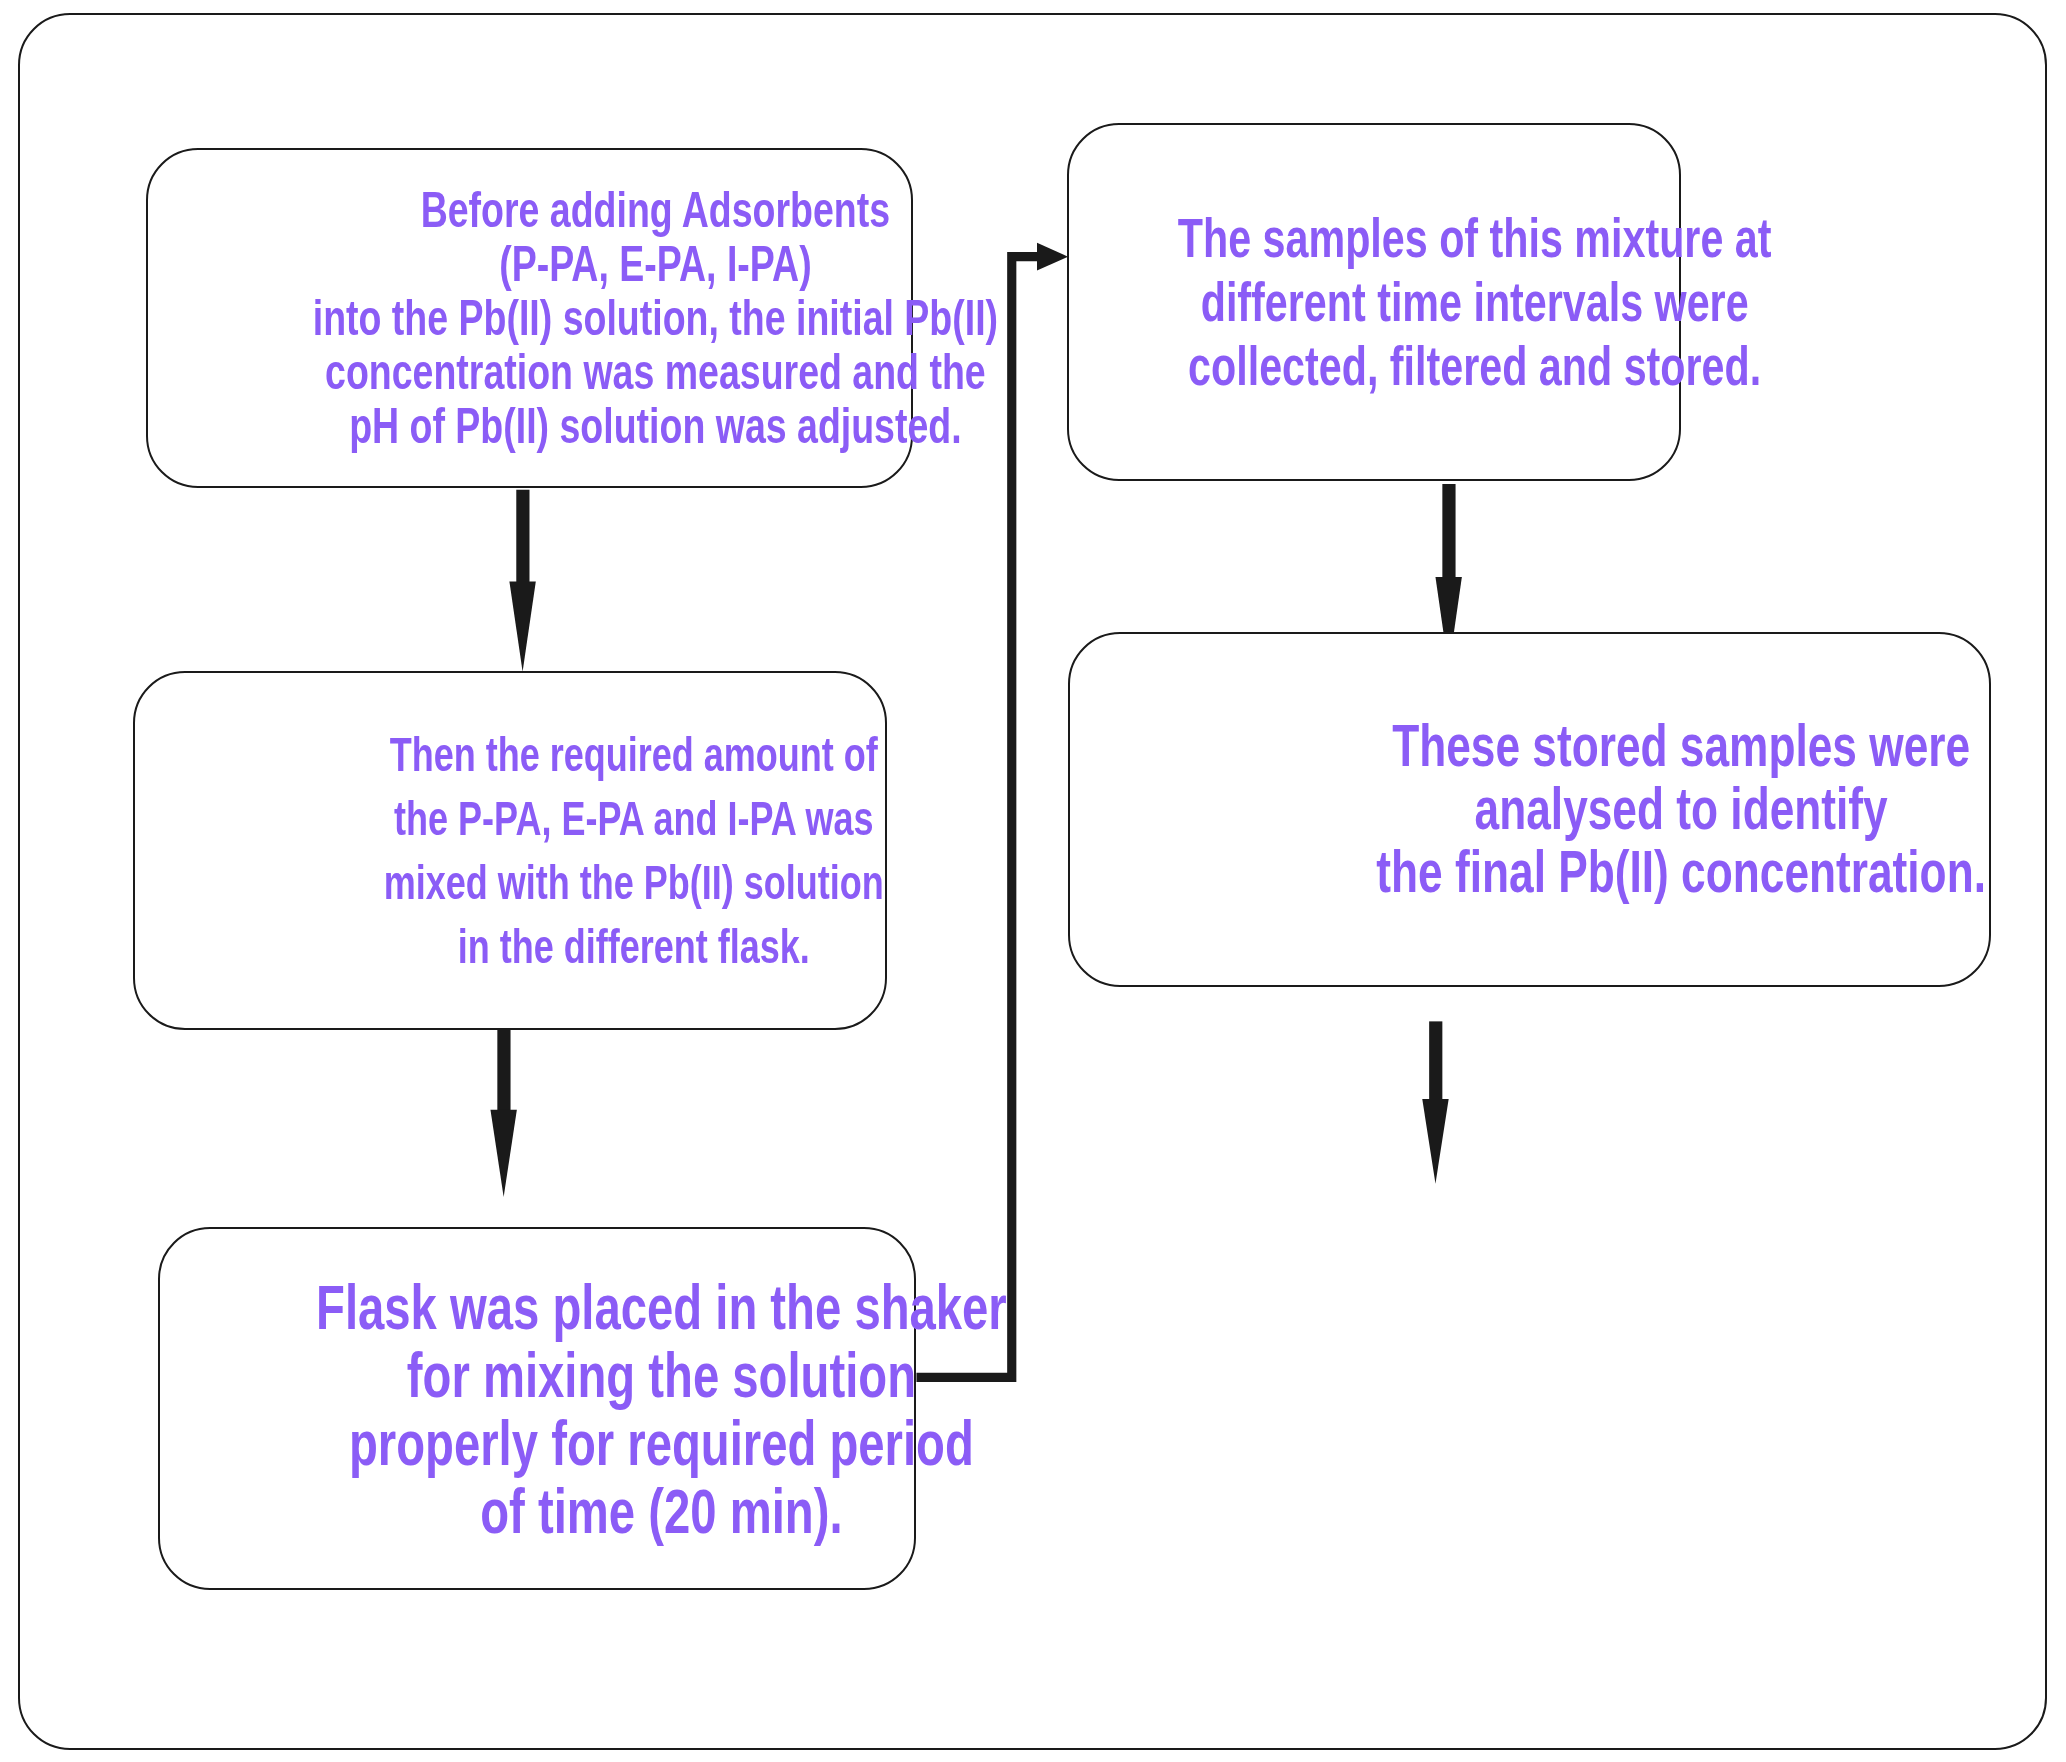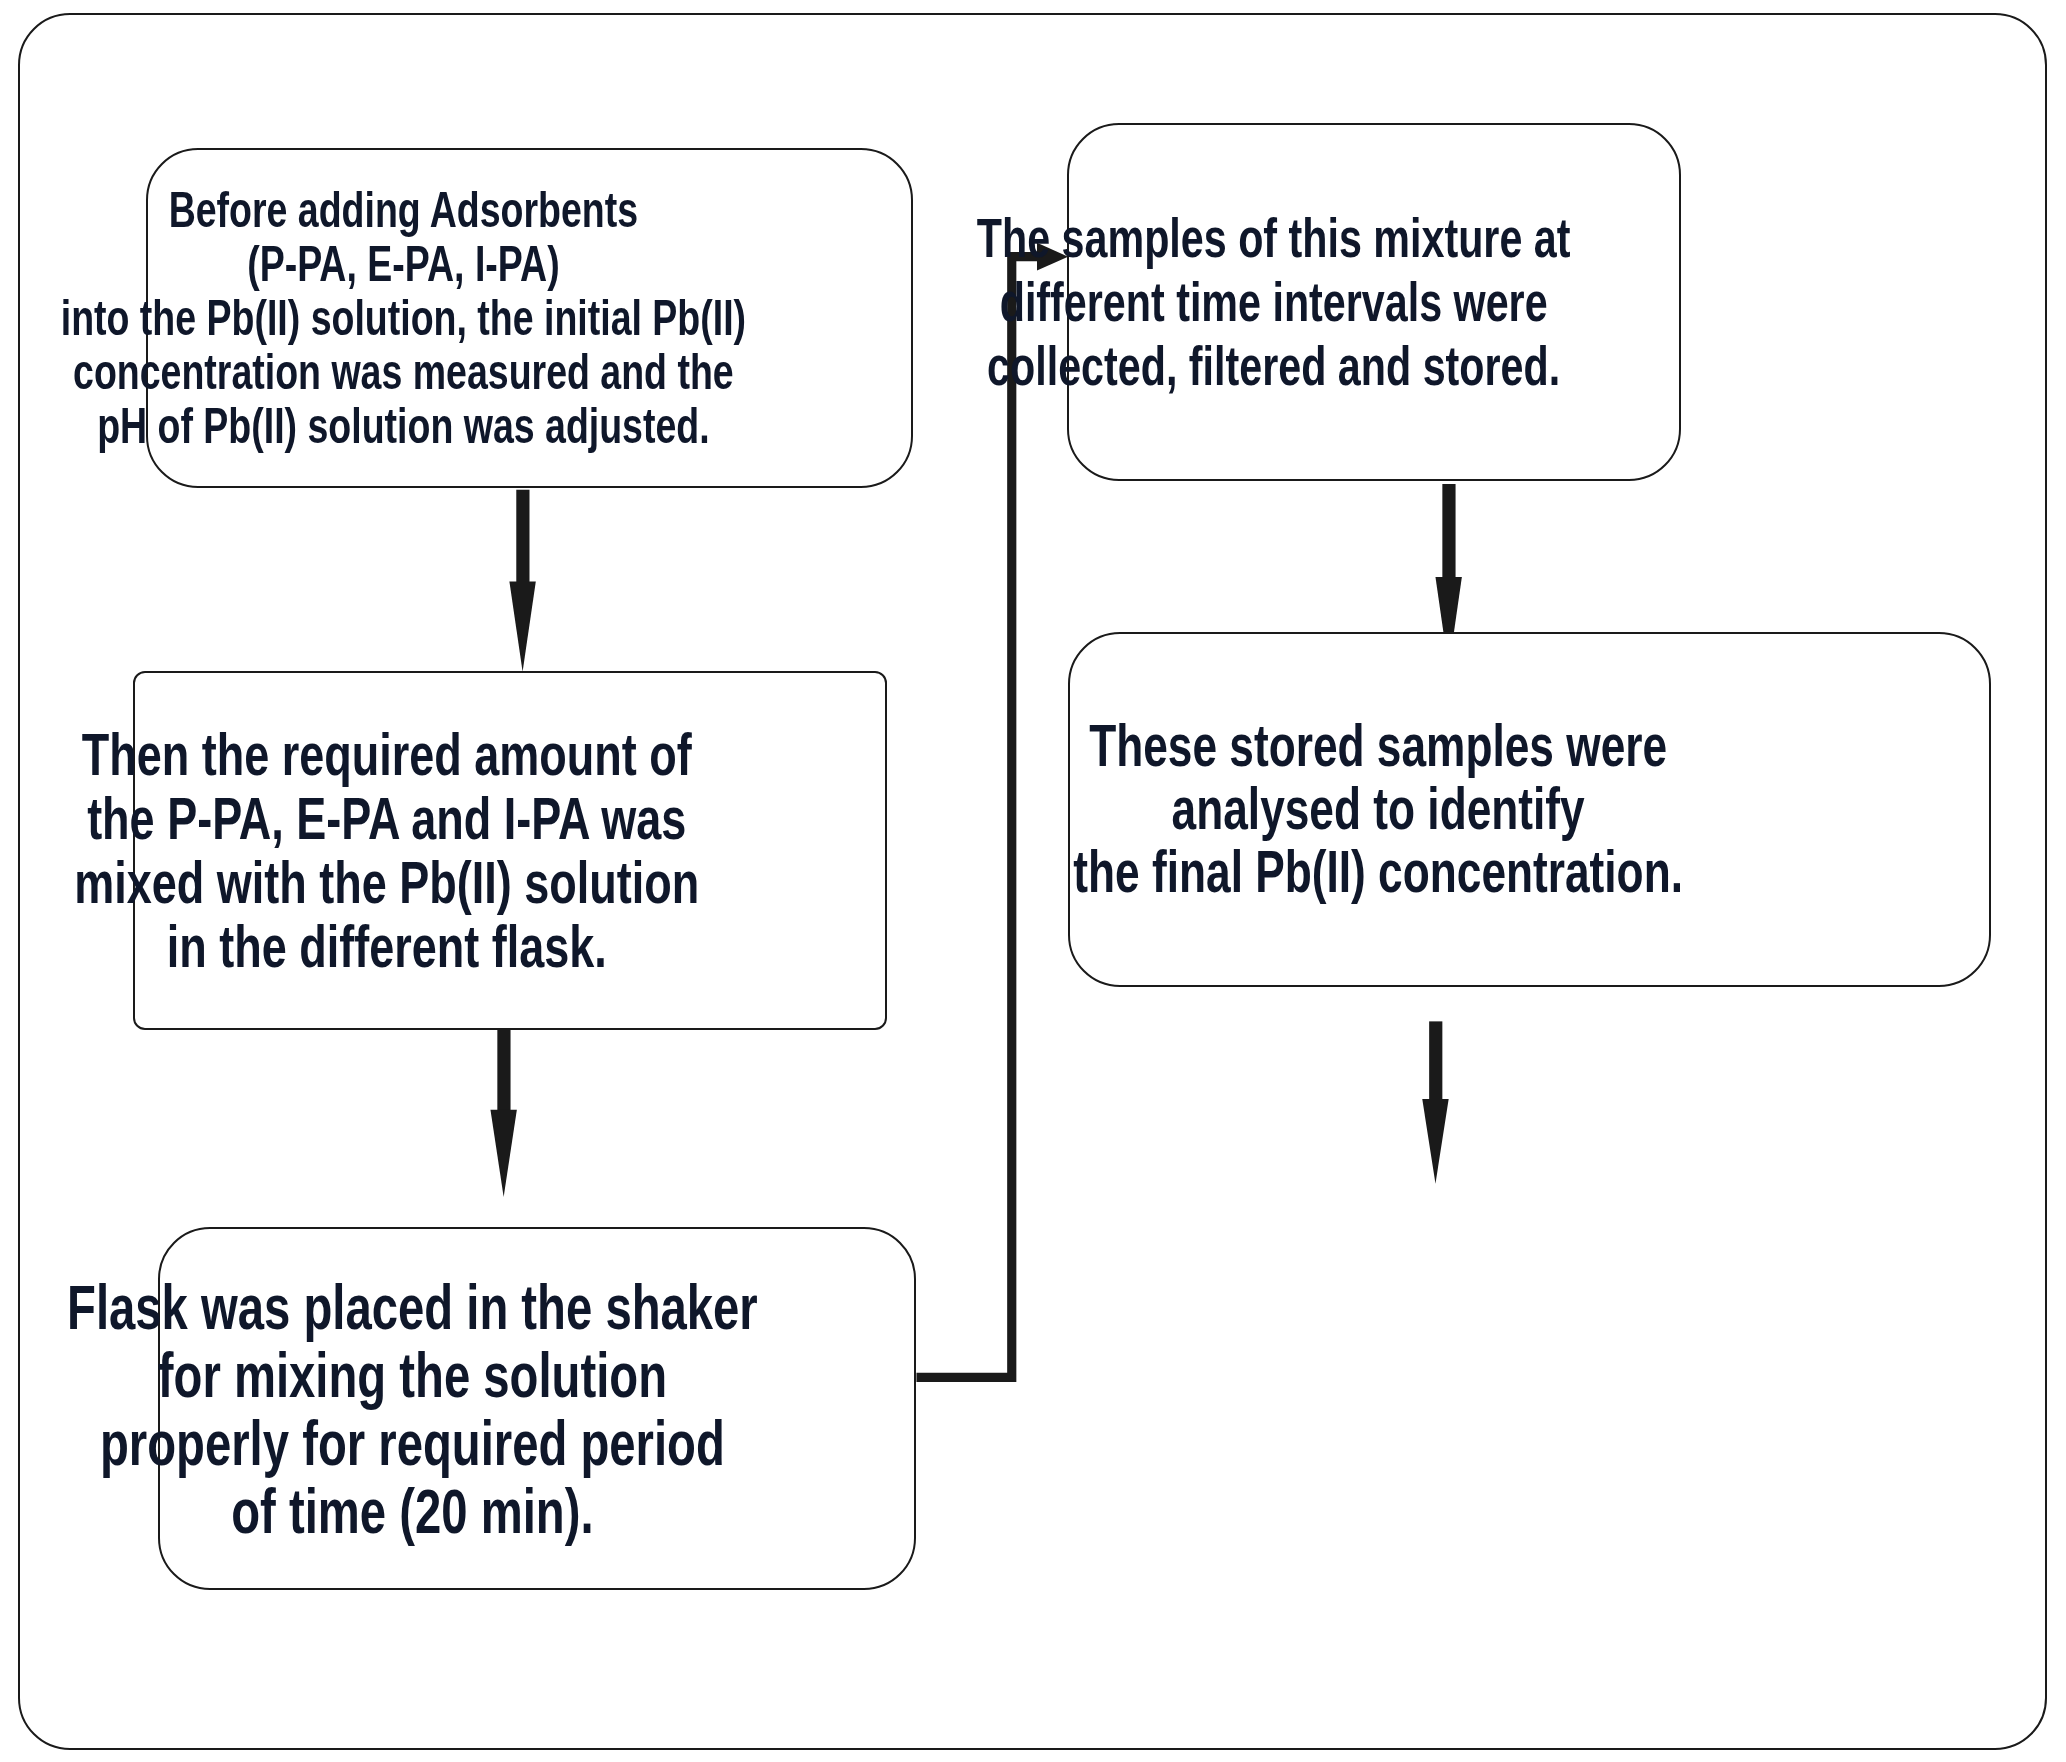--- a/index.html
+++ b/index.html
@@ -25,36 +25,36 @@
     background: #ffffff;
   }
   .flow-box {
     position: absolute;
     box-sizing: border-box;
     border: 2.3px solid #1a1a1a;
     border-radius: 52px;
     background: #ffffff;
     display: flex;
     align-items: center;
-    justify-content: flex-end;
-    color: #0f172a;
+    justify-content: flex-start;
+    color: #8b5cf6;
     font-weight: bold;
     text-align: center;
     z-index: 2;
   }
   .flow-box .txt {
     white-space: pre-line;
     transform: scaleX(0.75);
     transform-origin: 50% 50%;
     width: 133%;
     flex: none;
   }
   
   #box1 { left: 146px;  top: 148px;  width: 767px; height: 340px; font-size: 50px;  line-height: 54px;  }
-  #box2 { left: 133px;  top: 671px; width: 754px; height: 359px; font-size: 60px; line-height: 64px; border-radius: 12px; }
+  #box2 { left: 133px;  top: 671px; width: 754px; height: 359px; font-size: 48px; line-height: 64px; }
   #box3 { left: 158px;  top: 1219px; width: 758px; height: 363px; font-size: 63px; line-height: 68px; margin-top: 8px; }
   #box4 { left: 1067px; top: 123px;  width: 614px; height: 358px; font-size: 55px;  line-height: 64px; }
   #box5 { left: 1068px; top: 632px; width: 923px; height: 355px; font-size: 59px; line-height: 63px; }
   #box6 { left: 1069px; top: 1183px; width: 791px; height: 379px; font-size: 56px;  line-height: 59px; }
   #connectors {
     position: absolute;
     left: 0; top: 0;
     z-index: 1;
   }
 </style>

